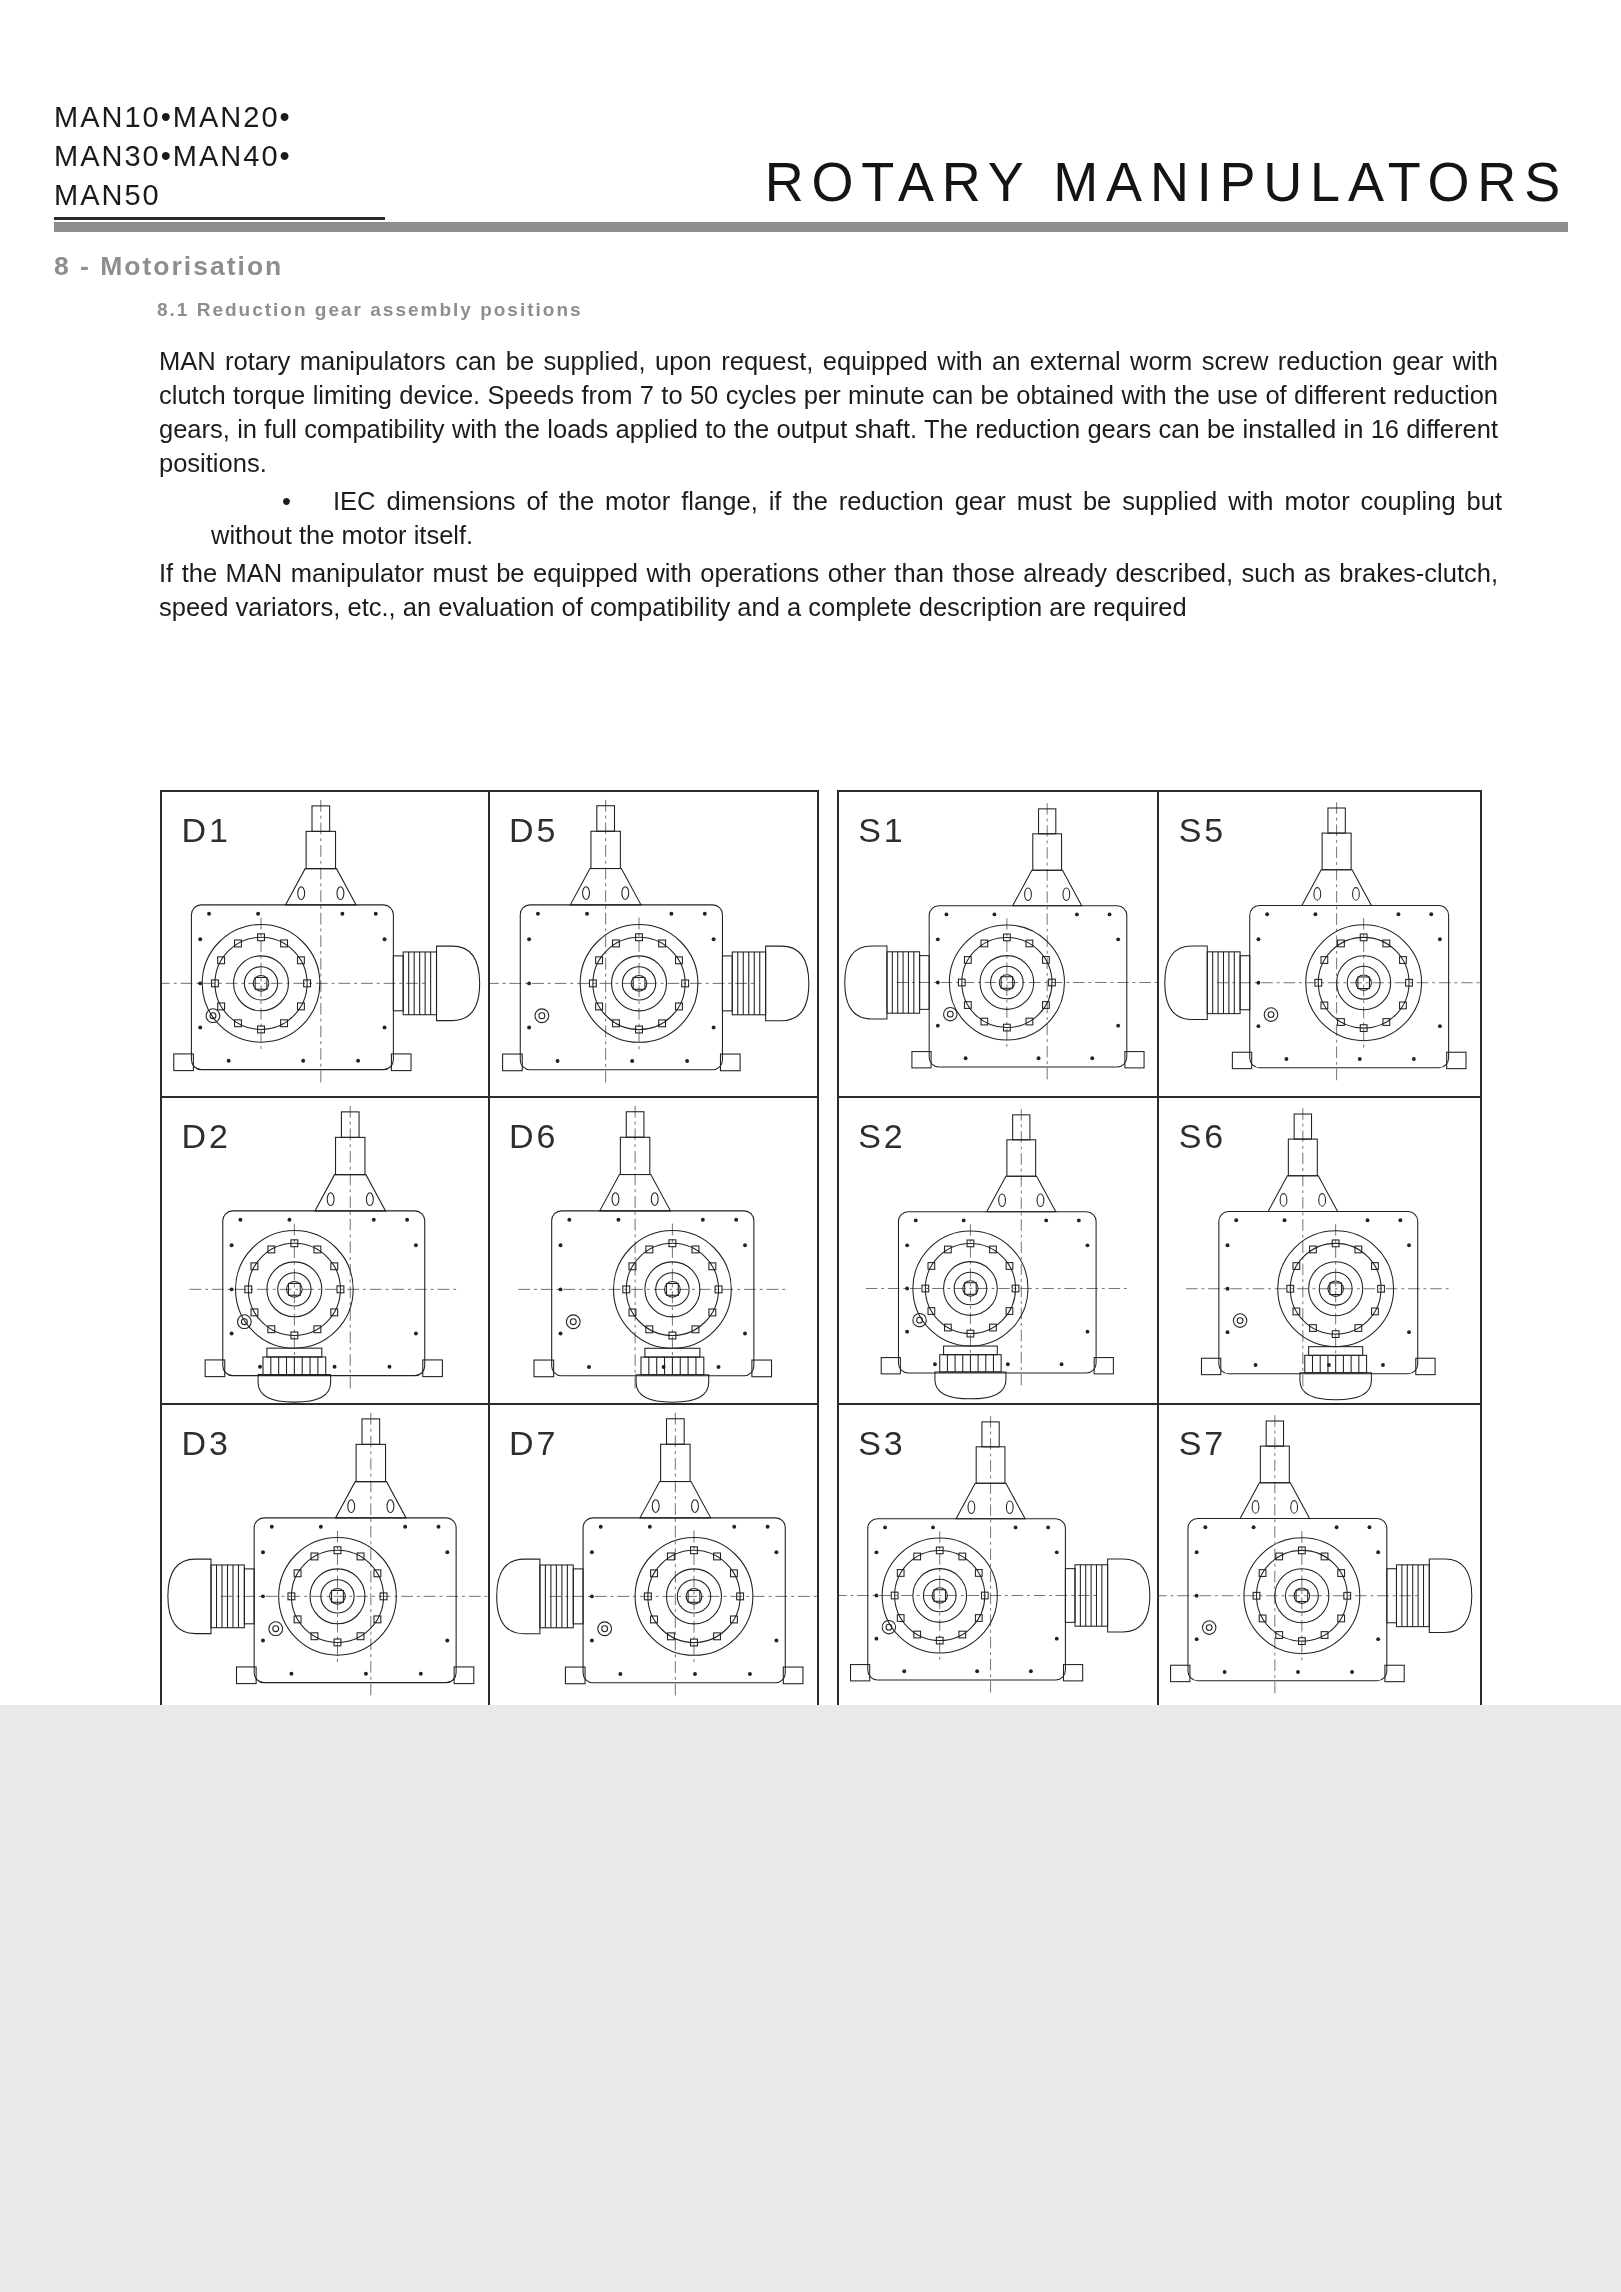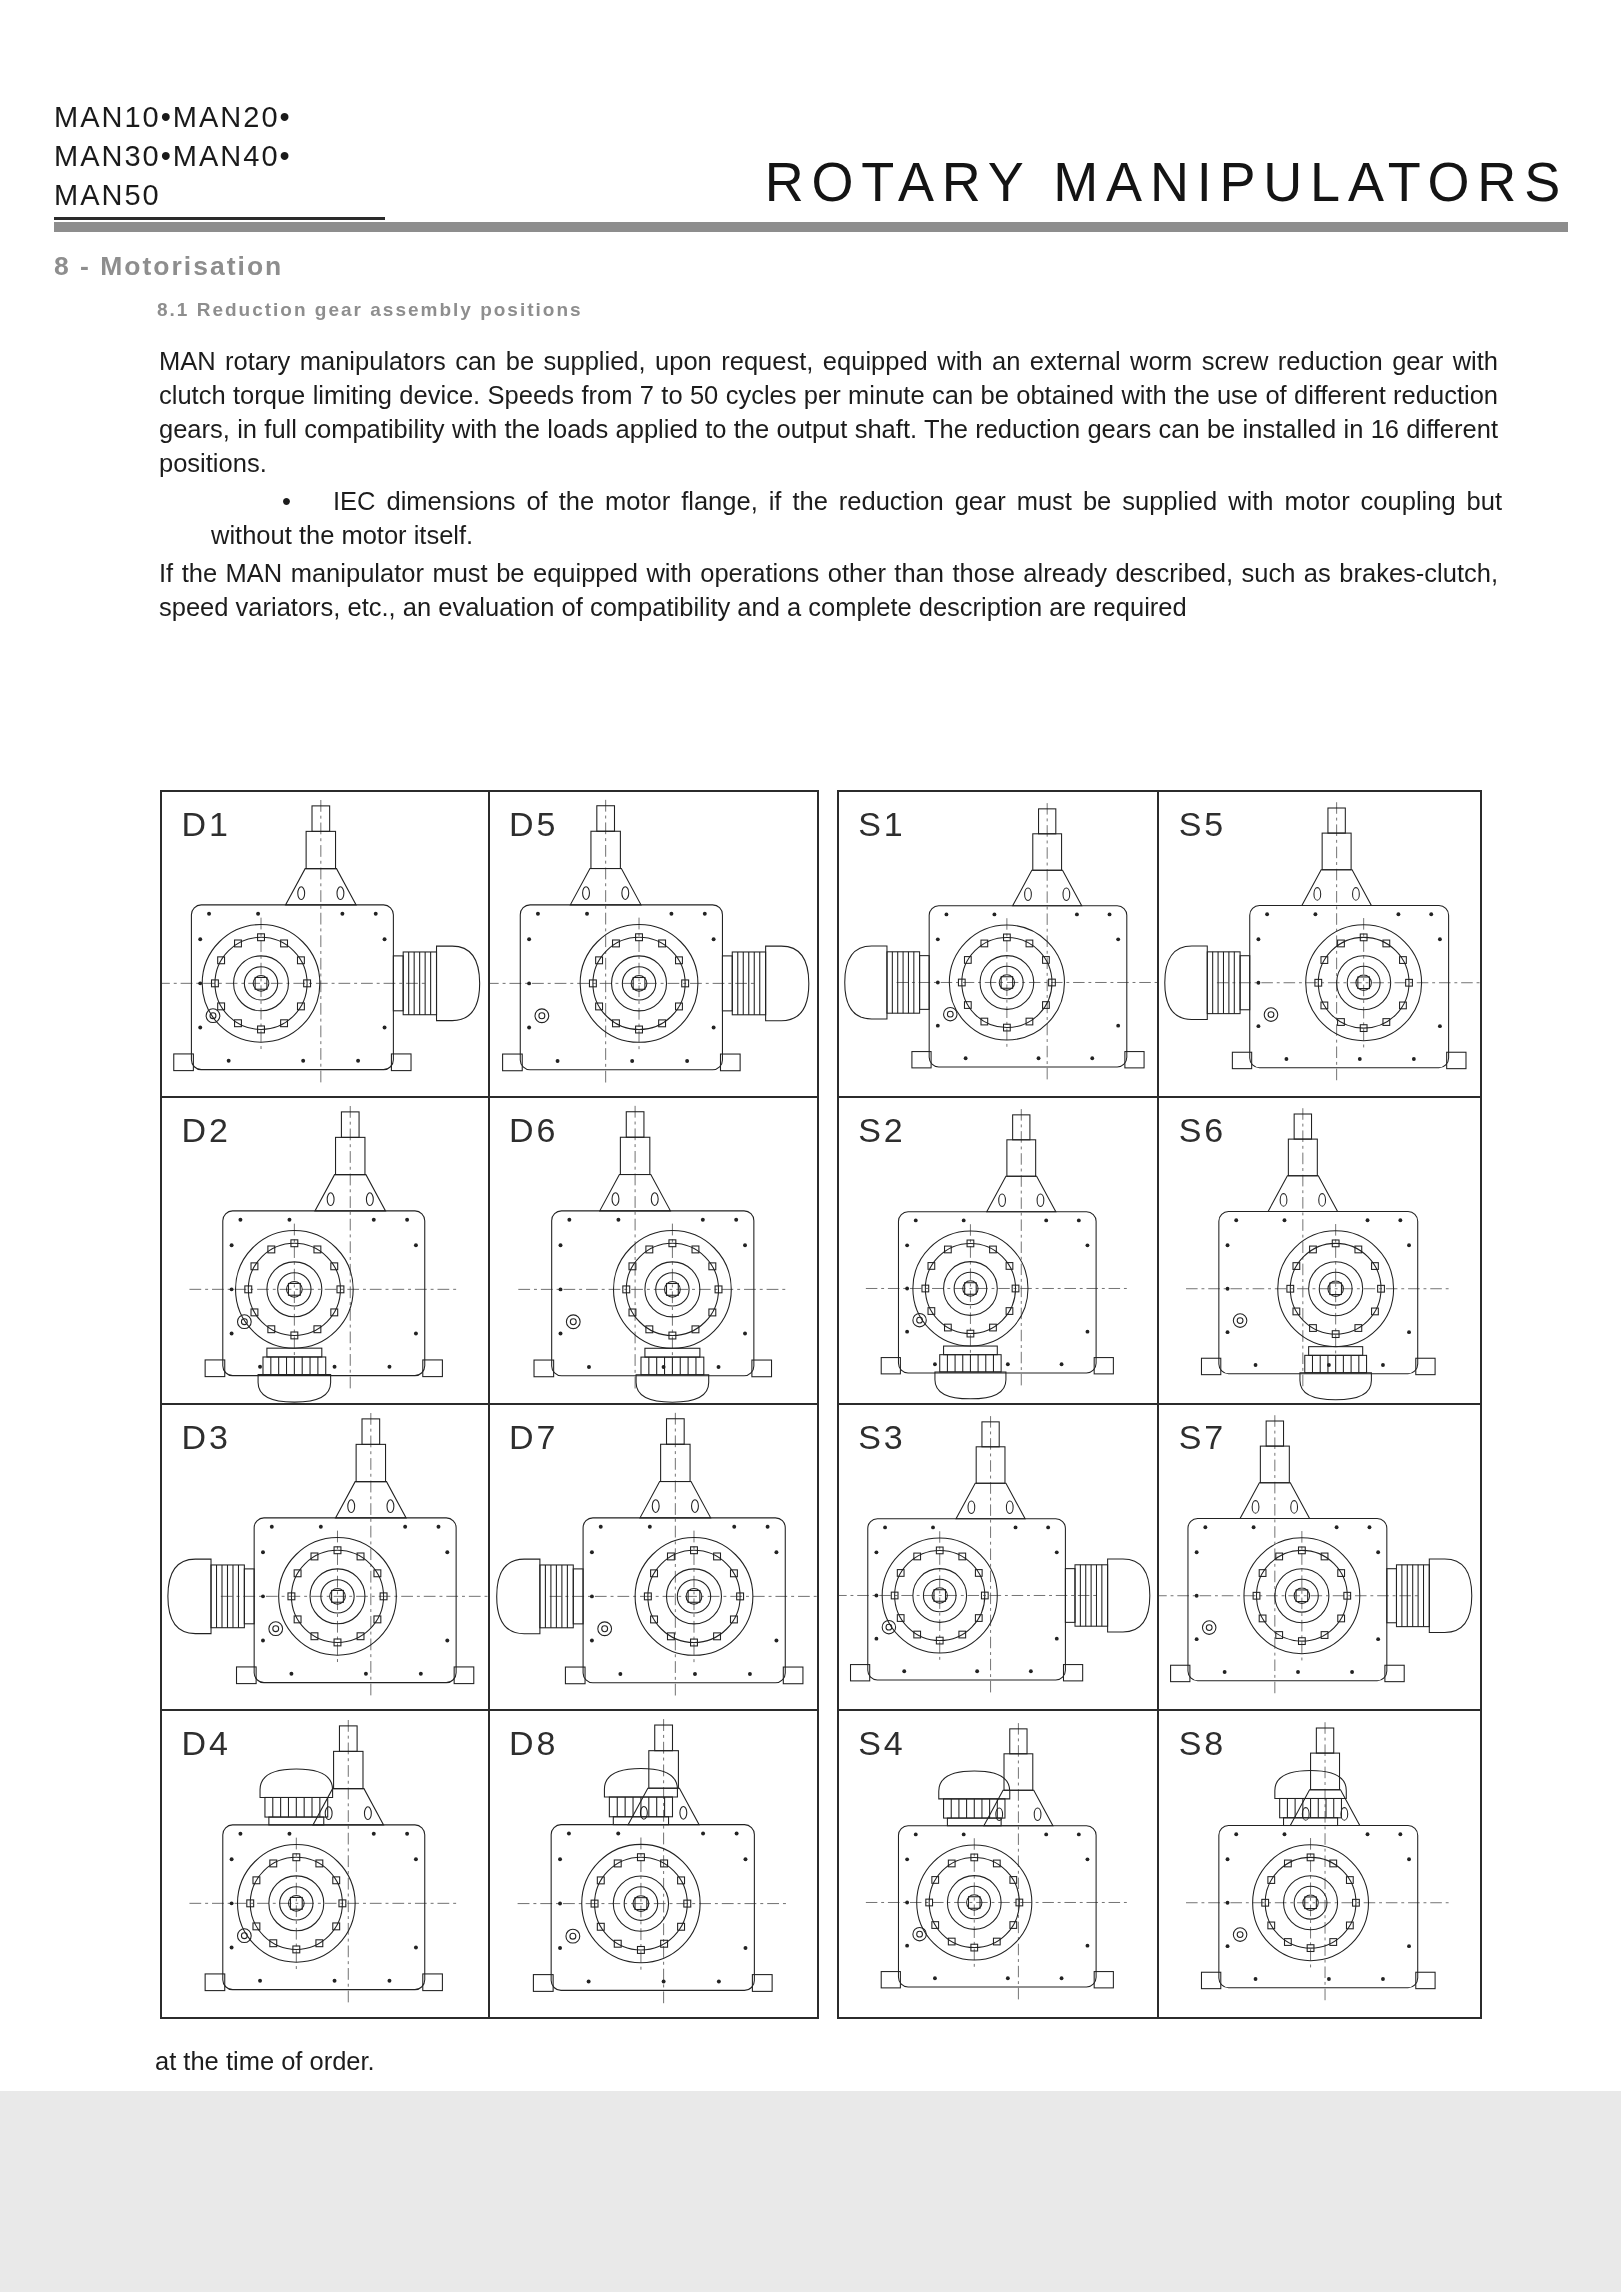--- a/index.html
+++ b/index.html
@@ -1,17 +1,17 @@
 <!DOCTYPE html>
 <html><head>
 <meta charset="utf-8">
 <style>
   html,body{margin:0;padding:0;background:#e9e9e9;}
   .page{
-    position:relative;width:1621px;height:2091px;background:#ffffff;
+    position:relative;width:1621px;height:1705px;background:#ffffff;
     font-family:"Liberation Sans", sans-serif;color:#1c1c1c;overflow:hidden;
     margin:0 auto;
   }
   
   .models{position:absolute;left:54px;top:98px;font-size:29px;line-height:39px;
     letter-spacing:2px;color:#1a1a1a;}
   .models div{white-space:nowrap;}
   .models-underline{position:absolute;left:54px;top:217px;width:331px;height:2.9px;background:#2a2a2a;}
   .big-title{position:absolute;left:54px;top:149px;width:1514px;text-align:right;
     font-size:54px;letter-spacing:7.8px;color:#141414;white-space:nowrap;transform:scaleY(1.04);transform-origin:top right;}
@@ -26,21 +26,21 @@
   .hang{margin-left:56px;text-align:justify;}
   
   .figure{position:absolute;left:160px;top:790px;display:flex;gap:17.6px;}
   .gtable{border:2px solid #2b2b2b;display:grid;grid-template-columns:1fr 1fr;grid-template-rows:repeat(4,1fr);
     height:1229px;box-sizing:border-box;background:#fff;}
   .gtable.t0{width:659px;}
   .gtable.t1{width:645px;}
   .cell{position:relative;box-sizing:border-box;}
   .cell:nth-child(odd){border-right:2px solid #2b2b2b;}
   .cell:not(:nth-last-child(-n+2)){border-bottom:2px solid #2b2b2b;}
-  .cell-label{position:absolute;left:19.6px;top:13px;font-size:34px;letter-spacing:2.9px;color:#2e2e2e;z-index:2;}
+  .cell-label{position:absolute;left:19.6px;top:19px;font-size:34px;letter-spacing:2.9px;color:#2e2e2e;z-index:2;}
   .draw{position:absolute;left:0;top:0;width:100%;height:100%;}
   .draw line,.draw rect,.draw circle,.draw ellipse,.draw polygon,.draw path{fill:none;stroke:#222;stroke-width:1.1;}
   .draw .f{fill:#222;stroke:none;}
   .draw .cl{stroke:#4a4a4a;stroke-width:0.8;stroke-dasharray:12 4 3 4;}
   
   .closing{position:absolute;left:155px;top:2047px;font-size:25.5px;}
   .caption{position:absolute;left:155px;top:2103px;width:1347px;text-align:center;font-size:26.5px;white-space:pre;}
   
   .footer-bar{position:absolute;left:1078px;top:2185px;width:543px;height:34px;
     background:linear-gradient(90deg,#ffffff 0%,#e9e9e9 18%,#b8b8b8 45%,#6e6e6e 78%,#4a4a4a 100%);}

